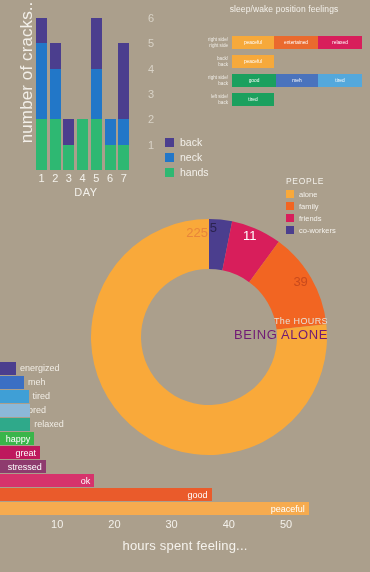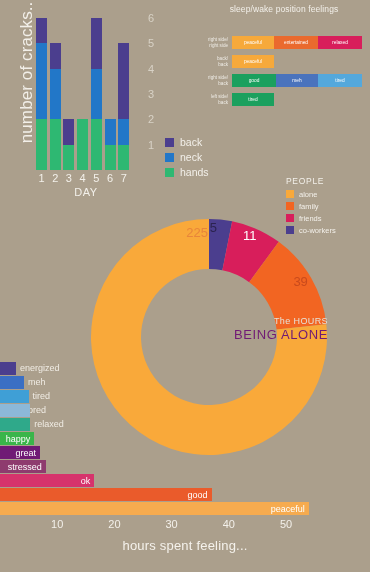--- a/index.html
+++ b/index.html
@@ -250,21 +250,21 @@
         <div class="fl-row">
           <span class="fl-name-out" style="left: 30.316px;">relaxed</span>
           <div class="fl-bar" style="width: 30.316px; background: rgb(47, 169, 138);"></div>
         </div>
         <div class="fl-row">
           <div class="fl-bar" style="width: 34.32px; background: rgb(58, 181, 74);">
             <span class="fl-name-in">happy</span>
           </div>
         </div>
         <div class="fl-row">
-          <div class="fl-bar" style="width: 40.04px; background: #701a75;">
+          <div class="fl-bar" style="width: 40.04px; background: #be185d;">
             <span class="fl-name-in">great</span>
           </div>
         </div>
         <div class="fl-row">
           <div class="fl-bar" style="width: 45.76px; background: rgb(142, 59, 110);">
             <span class="fl-name-in">stressed</span>
           </div>
         </div>
         <div class="fl-row">
           <div class="fl-bar" style="width: 94.38px; background: rgb(214, 51, 108);">

